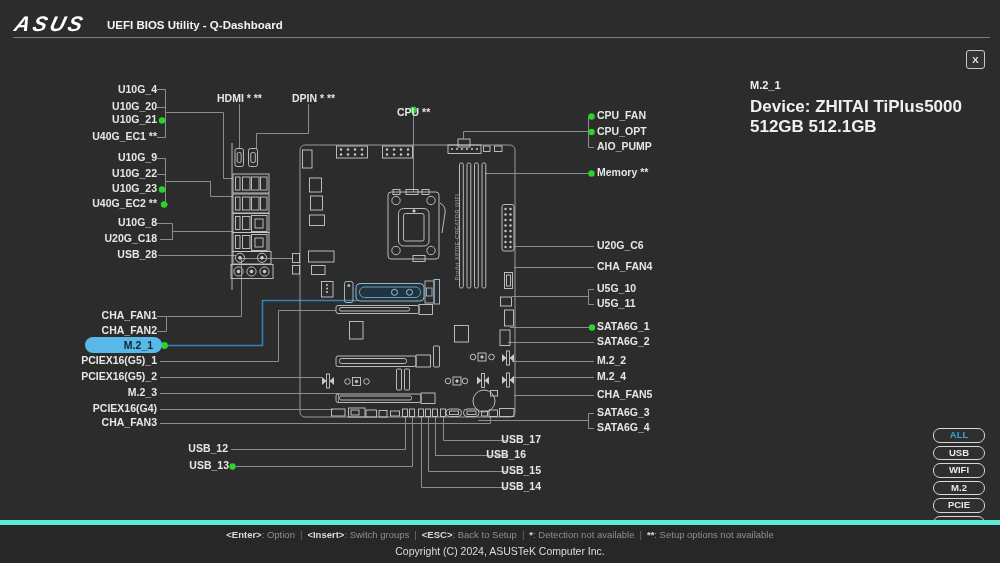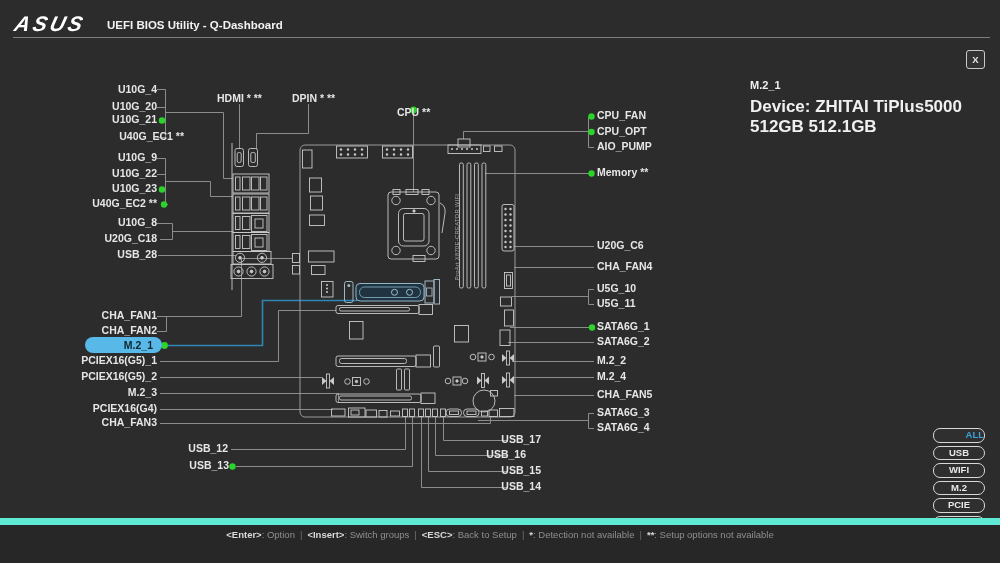--- a/index.html
+++ b/index.html
@@ -19,23 +19,23 @@
   
   .info1{position:absolute;left:750px;top:79px;font-size:11px;font-weight:bold;color:#f0f0f0;}
   .info2{position:absolute;left:750px;top:97px;font-size:17px;font-weight:bold;color:#f0f0f0;}
   .xbtn{position:absolute;left:966px;top:50px;width:17px;height:17px;border:1px solid #c9c9c9;
         border-radius:3px;font-size:9.5px;font-weight:bold;color:#e8e8e8;text-align:center;
         line-height:17px;cursor:pointer;background:#333;}
   
   .filters{position:absolute;right:15px;top:428px;display:flex;flex-direction:column;gap:3px;}
   .fbtn{width:50px;height:12.5px;border:1px solid #d8d8d8;border-radius:7px;background:#2f2f2f;
         font-size:9.5px;font-weight:bold;color:#e8e8e8;text-align:center;line-height:12.5px;cursor:pointer;}
-  .fbtn.active{color:#3aa3dd;text-align:right;}
-  
-  .footer{position:absolute;left:0;right:0;bottom:0;height:38px;background:#272727;border-top:7px solid #5eead4;}
+  .fbtn.active{color:#3aa3dd;}
+  
+  .footer{position:absolute;left:0;right:0;bottom:0;height:38px;background:#272727;border-top:5px solid #5eead4;}
   .hints{position:absolute;left:0;right:0;top:4px;text-align:center;font-size:9.5px;color:#8f8f8f;}
   .hints .k{color:#dadada;font-weight:bold;}
   .hints .sep{color:#6e6e6e;padding:0 5px;}
   .copy{position:absolute;left:0;right:0;top:20px;text-align:center;font-size:10.5px;color:#dcdcdc;}
   svg{position:absolute;left:0;top:0;}
 </style>
 </head>
 <body>
 
 <div id="screen">
@@ -328,21 +328,21 @@
   <div class="info1">M.2_1</div>
   <div class="info2">Device: ZHITAI TiPlus5000 512GB 512.1GB</div>
 
   <div class="lab" style="left:217px;top:92px">HDMI * **</div>
   <div class="lab" style="left:292px;top:92px">DPIN * **</div>
   <div class="lab" style="left:397px;top:106px">CPU **</div>
 
   <div class="lab r" style="right:843px;top:83px">U10G_4</div>
   <div class="lab r" style="right:843px;top:100px">U10G_20</div>
   <div class="lab r" style="right:843px;top:113px">U10G_21</div>
-  <div class="lab r" style="right:816px;top:130px">U40G_EC1 **</div>
+  <div class="lab r" style="right:843px;top:130px">U40G_EC1 **</div>
   <div class="lab r" style="right:843px;top:151px">U10G_9</div>
   <div class="lab r" style="right:843px;top:167px">U10G_22</div>
   <div class="lab r" style="right:843px;top:182px">U10G_23</div>
   <div class="lab r" style="right:843px;top:197px">U40G_EC2 **</div>
   <div class="lab r" style="right:843px;top:216px">U10G_8</div>
   <div class="lab r" style="right:843px;top:232px">U20G_C18</div>
   <div class="lab r" style="right:843px;top:248px">USB_28</div>
   <div class="lab r" style="right:843px;top:309px">CHA_FAN1</div>
   <div class="lab r" style="right:843px;top:324px">CHA_FAN2</div>
   <div class="pill">M.2_1</div>
@@ -381,15 +381,16 @@
     <div class="fbtn">WIFI</div>
     <div class="fbtn">M.2</div>
     <div class="fbtn">PCIE</div>
     <div class="fbtn">FAN</div>
   </div>
 
   <div class="footer">
     <div class="hints">
       <span class="k">&lt;Enter&gt;</span><span>: Option</span><span class="sep">|</span><span class="k">&lt;Insert&gt;</span><span>: Switch groups</span><span class="sep">|</span><span class="k">&lt;ESC&gt;</span><span>: Back to Setup</span><span class="sep">|</span><span class="k">*</span><span>: Detection not available</span><span class="sep">|</span><span class="k">**</span><span>: Setup options not available</span>
     </div>
+    <div class="copy">Copyright (C) 2024, ASUSTeK Computer Inc.</div>
   </div>
 
 </div>
 
 </body></html>

